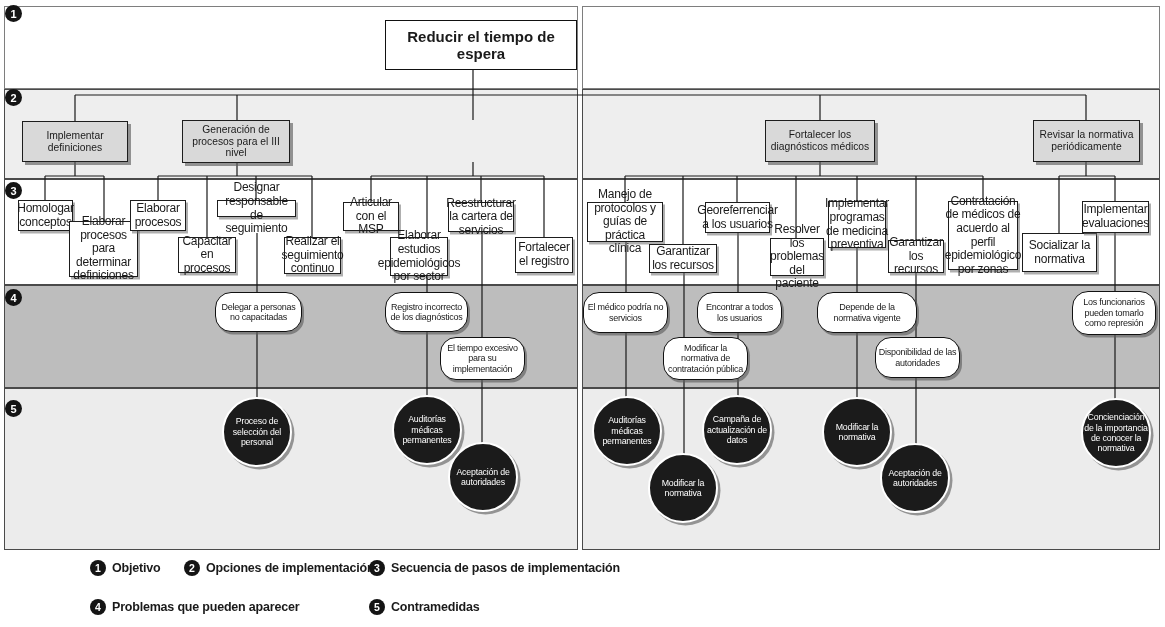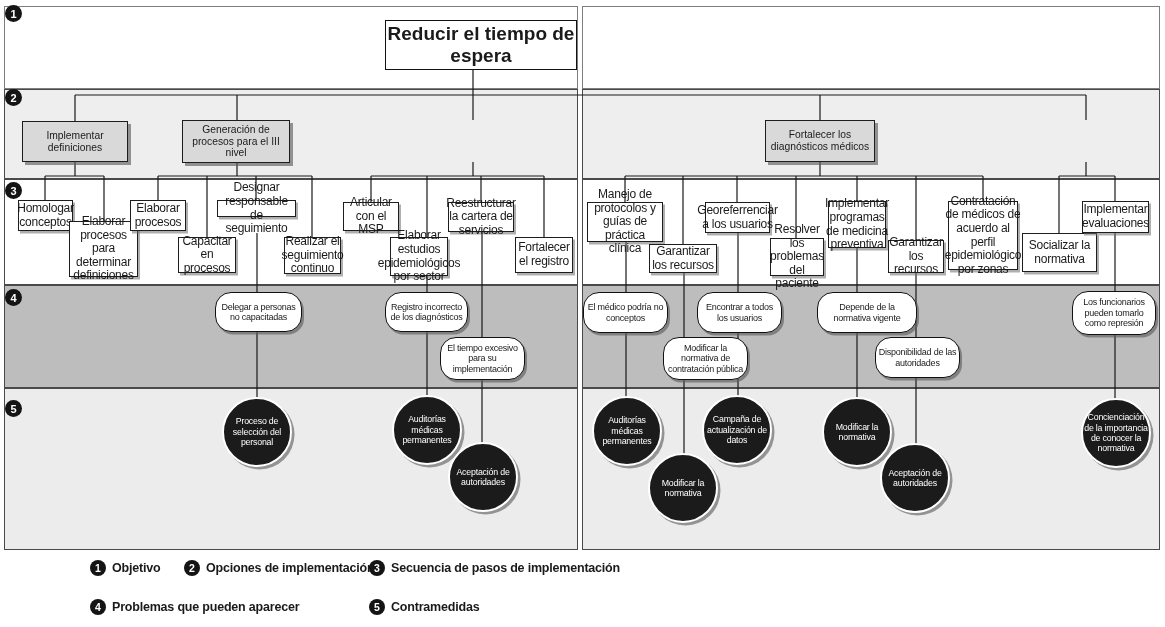--- a/index.html
+++ b/index.html
@@ -2,21 +2,21 @@
 <html><head>
 <meta charset="utf-8">
 <style>
   html,body{margin:0;padding:0;background:#fff;}
   body{width:1165px;height:627px;position:relative;font-family:"Liberation Sans",sans-serif;color:#1a1a1a;overflow:hidden;}
   .stage{position:absolute;inset:0;}
   .band{position:absolute;border:1px solid #4a4a4a;z-index:0;box-sizing:border-box;}
   .band.b1{border-color:#7e7e7e;}
   svg.wires{position:absolute;left:0;top:0;z-index:1;}
   .node{position:absolute;display:flex;align-items:center;justify-content:center;text-align:center;box-sizing:border-box;z-index:2;}
-  .titlebox{background:#fff;border:1.6px solid #111;font-weight:bold;font-size:19px;}
+  .titlebox{background:#fff;border:1.6px solid #111;font-weight:bold;font-size:15px;}
   .box2{background:#d9d9d9;border:1.3px solid #1d1d1d;box-shadow:3px 3px 0 rgba(95,95,95,.65);font-size:10.3px;line-height:1.16;padding:2px;}
   .box3{background:#fff;border:1.1px solid #1d1d1d;box-shadow:2px 2.5px 0 rgba(110,110,110,.55);font-size:12px;line-height:1.13;letter-spacing:-.25px;padding:1px;}
   .oval{background:#fff;border:1.3px solid #111;border-radius:16px;box-shadow:2px 2.5px 0 rgba(95,95,95,.65);font-size:9px;line-height:1.15;letter-spacing:-.25px;padding:2px;}
   .circ{background:#1b1b1b;border:2px solid #fff;border-radius:50%;box-shadow:2.5px 2.5px 0 rgba(125,125,125,.8);color:#fff;font-size:8.8px;line-height:1.18;letter-spacing:-.2px;width:70px;height:70px;}
   .badge{position:absolute;width:17px;height:17px;border-radius:50%;background:#141414;color:#fff;font-weight:bold;font-size:11px;display:flex;align-items:center;justify-content:center;z-index:3;}
   .legend-item{position:absolute;display:flex;align-items:center;gap:6px;z-index:2;}
   .legend-item .lbadge{width:16px;height:16px;border-radius:50%;background:#141414;color:#fff;font-weight:bold;font-size:10.5px;display:flex;align-items:center;justify-content:center;flex:0 0 auto;}
   .legend-item .ltext{font-weight:bold;font-size:12.5px;letter-spacing:-.2px;white-space:nowrap;}
 </style>
 </head>
@@ -52,20 +52,21 @@
   <div class="badge" style="left:5px;top:89px;">2</div>
   <div class="badge" style="left:5px;top:182px;">3</div>
   <div class="badge" style="left:5px;top:289px;">4</div>
   <div class="badge" style="left:5px;top:400px;">5</div>
 
   <div class="node titlebox" style="left:385px;top:20px;width:192px;height:50px;">Reducir el tiempo de espera</div>
 
   <div class="node box2" style="left:22px;top:121px;width:106px;height:41px;">Implementar definiciones</div>
   <div class="node box2" style="left:182px;top:120px;width:108px;height:43px;">Generación de procesos para el III nivel</div>
   <div class="node box2" style="left:765px;top:120px;width:110px;height:42px;">Fortalecer los diagnósticos médicos</div>
+  <div class="node box2" style="left:1033px;top:120px;width:107px;height:42px;">Revisar la normativa periódicamente</div>
 
   <div class="node box3" style="left:18px;top:200px;width:55px;height:31px;">Homologar conceptos</div>
   <div class="node box3" style="left:69px;top:221px;width:69px;height:56px;">Elaborar procesos para determinar definiciones</div>
   <div class="node box3" style="left:130px;top:200px;width:56px;height:31px;">Elaborar procesos</div>
   <div class="node box3" style="left:178px;top:237px;width:58px;height:36px;">Capacitar en procesos</div>
   <div class="node box3" style="left:217px;top:200px;width:79px;height:17px;">Designar responsable de seguimiento</div>
   <div class="node box3" style="left:284px;top:237px;width:57px;height:37px;">Realizar el seguimiento continuo</div>
   <div class="node box3" style="left:343px;top:202px;width:56px;height:29px;">Articular con el MSP</div>
   <div class="node box3" style="left:390px;top:237px;width:58px;height:39px;">Elaborar estudios epidemiológicos por sector</div>
   <div class="node box3" style="left:448px;top:202px;width:66px;height:30px;">Reestructurar la cartera de servicios</div>
@@ -76,21 +77,21 @@
   <div class="node box3" style="left:770px;top:238px;width:54px;height:38px;">Resolver los problemas del paciente</div>
   <div class="node box3" style="left:828px;top:201px;width:58px;height:47px;">Implementar programas de medicina preventiva</div>
   <div class="node box3" style="left:888px;top:240px;width:56px;height:33px;">Garantizar los recursos</div>
   <div class="node box3" style="left:948px;top:201px;width:70px;height:69px;">Contratación de médicos de acuerdo al perfil epidemiológico por zonas</div>
   <div class="node box3" style="left:1022px;top:233px;width:75px;height:39px;">Socializar la normativa</div>
   <div class="node box3" style="left:1082px;top:201px;width:67px;height:32px;">Implementar evaluaciones</div>
 
   <div class="node oval" style="left:215px;top:292px;width:87px;height:40px;">Delegar a personas no capacitadas</div>
   <div class="node oval" style="left:385px;top:292px;width:83px;height:40px;">Registro incorrecto de los diagnósticos</div>
   <div class="node oval" style="left:440px;top:337px;width:85px;height:43px;">El tiempo excesivo para su implementación</div>
-  <div class="node oval" style="left:583px;top:292px;width:85px;height:41px;">El médico podría no conceptos</div>
+  <div class="node oval" style="left:583px;top:292px;width:85px;height:41px;">El médico podría no servicios</div>
   <div class="node oval" style="left:643px;top:337px;width:85px;height:43px;margin-left:20px;">Modificar la normativa de contratación pública</div>
   <div class="node oval" style="left:697px;top:292px;width:85px;height:41px;">Encontrar a todos los usuarios</div>
   <div class="node oval" style="left:817px;top:292px;width:100px;height:41px;">Depende de la normativa vigente</div>
   <div class="node oval" style="left:875px;top:337px;width:85px;height:41px;">Disponibilidad de las autoridades</div>
   <div class="node oval" style="left:1072px;top:291px;width:84px;height:44px;">Los funcionarios pueden tomarlo como represión</div>
 
   <div class="node circ" style="left:222px;top:397px;">Proceso de selección del personal</div>
   <div class="node circ" style="left:392px;top:395px;">Auditorías médicas permanentes</div>
   <div class="node circ" style="left:448px;top:442px;">Aceptación de autoridades</div>
   <div class="node circ" style="left:592px;top:396px;">Auditorías médicas permanentes</div>

